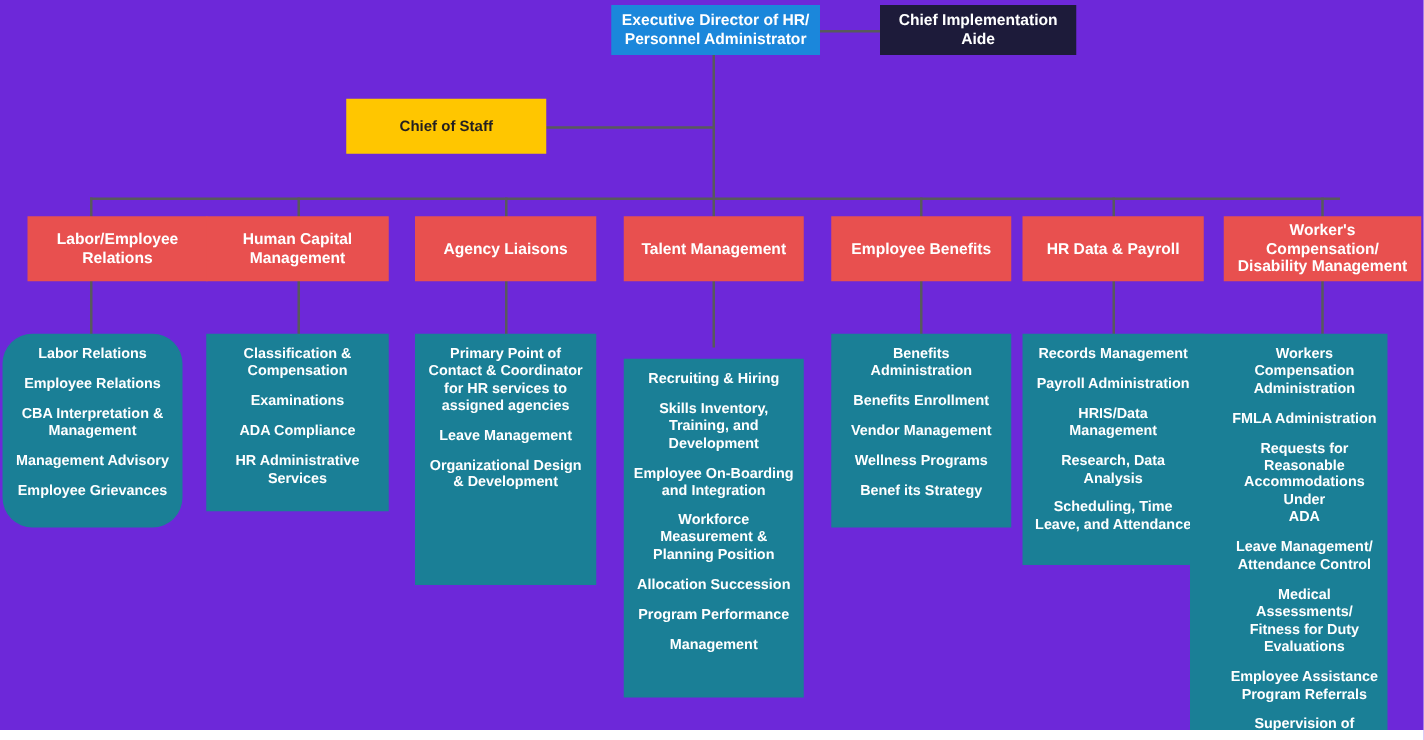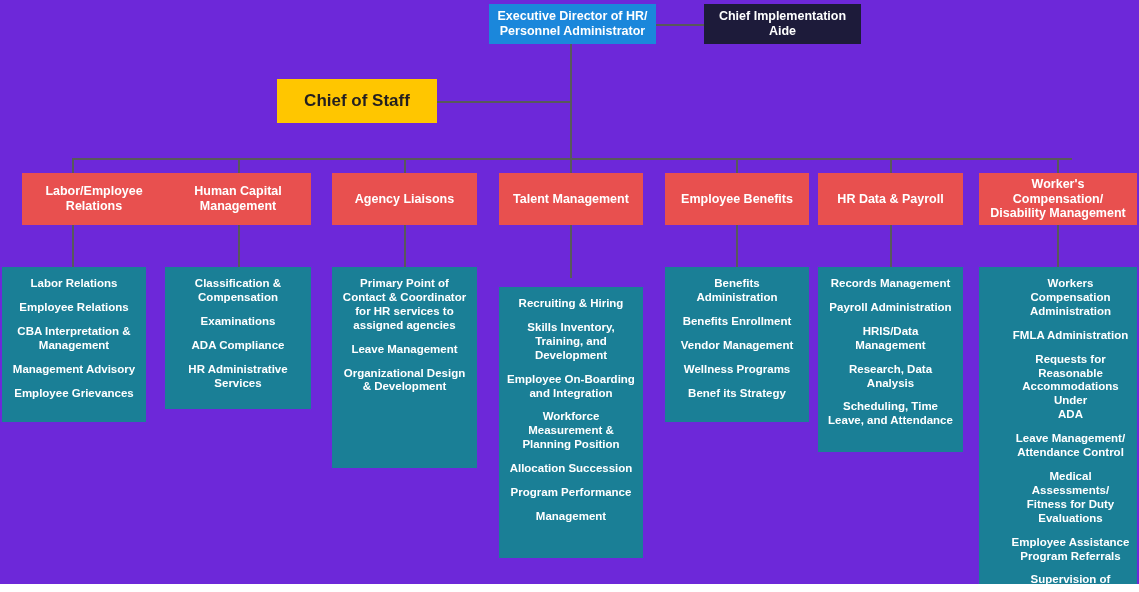--- a/index.html
+++ b/index.html
@@ -48,21 +48,21 @@
   }
   .box-aide {
     background: #1d1b3a;
     color: #ffffff;
     font-size: 12.5px;
     padding: 4px 8px;
   }
   .box-staff {
     background: #ffc600;
     color: #231f20;
-    font-size: 17px;
+    font-size: 12px;
     padding: 4px 6px;
   }
   .box-dept {
     background: #e8504f;
     color: #ffffff;
     font-size: 12.5px;
     padding: 4px 6px;
   }
   .box-list {
     background: #1a7f96;
@@ -136,21 +136,21 @@
     <span class="ttl">Employee Benefits</span>
   </div>
   <div class="box box-dept" style="left:818px; top:173px; width:145px; height:52px;">
     <span class="ttl">HR Data &amp; Payroll</span>
   </div>
   <div class="box box-dept" style="left:979px; top:173px; width:158px; height:52px;">
     <span class="ttl">Worker's Compensation/
 Disability Management</span>
   </div>
 
-  <div class="box box-list" style="left:2px; top:267px; width:144px; height:155px;">
+  <div class="box box-list" style="left:2px; top:267px; width:144px; height:155px;border-radius:24px;">
     <div class="item ttl">Labor Relations</div>
     <div class="item ttl">Employee Relations</div>
     <div class="item ttl">CBA Interpretation &amp;
 Management</div>
     <div class="item ttl">Management Advisory</div>
     <div class="item ttl">Employee Grievances</div>
   </div>
 
   <div class="box box-list" style="left:165px; top:267px; width:146px; height:142px;">
     <div class="item ttl">Classification &amp;
@@ -199,21 +199,21 @@
     <div class="item ttl">Records Management</div>
     <div class="item ttl">Payroll Administration</div>
     <div class="item ttl">HRIS/Data
 Management</div>
     <div class="item ttl">Research, Data
 Analysis</div>
     <div class="item ttl">Scheduling, Time
 Leave, and Attendance</div>
   </div>
 
-  <div class="box box-list" style="left:979px; top:267px; width:158px; height:321px;padding-left:32px;">
+  <div class="box box-list" style="left:952px; top:267px; width:158px; height:321px;padding-left:32px;">
     <div class="item ttl">Workers Compensation
 Administration</div>
     <div class="item ttl">FMLA Administration</div>
     <div class="item ttl">Requests for Reasonable
 Accommodations Under
 ADA</div>
     <div class="item ttl">Leave Management/
 Attendance Control</div>
     <div class="item ttl">Medical Assessments/
 Fitness for Duty

